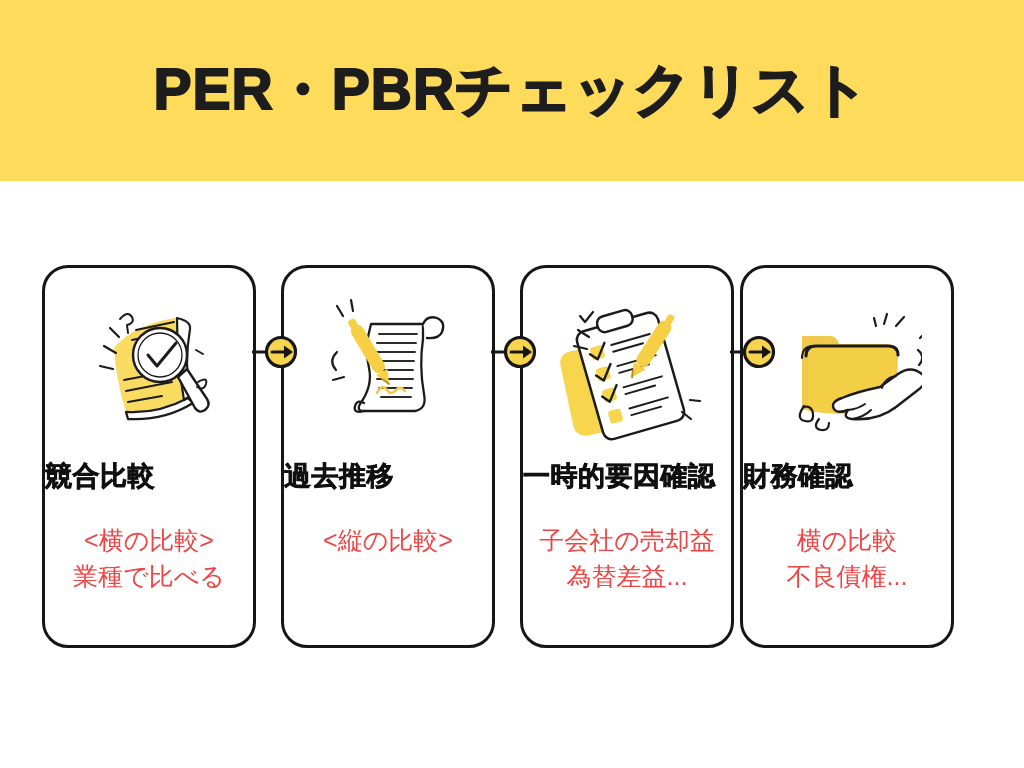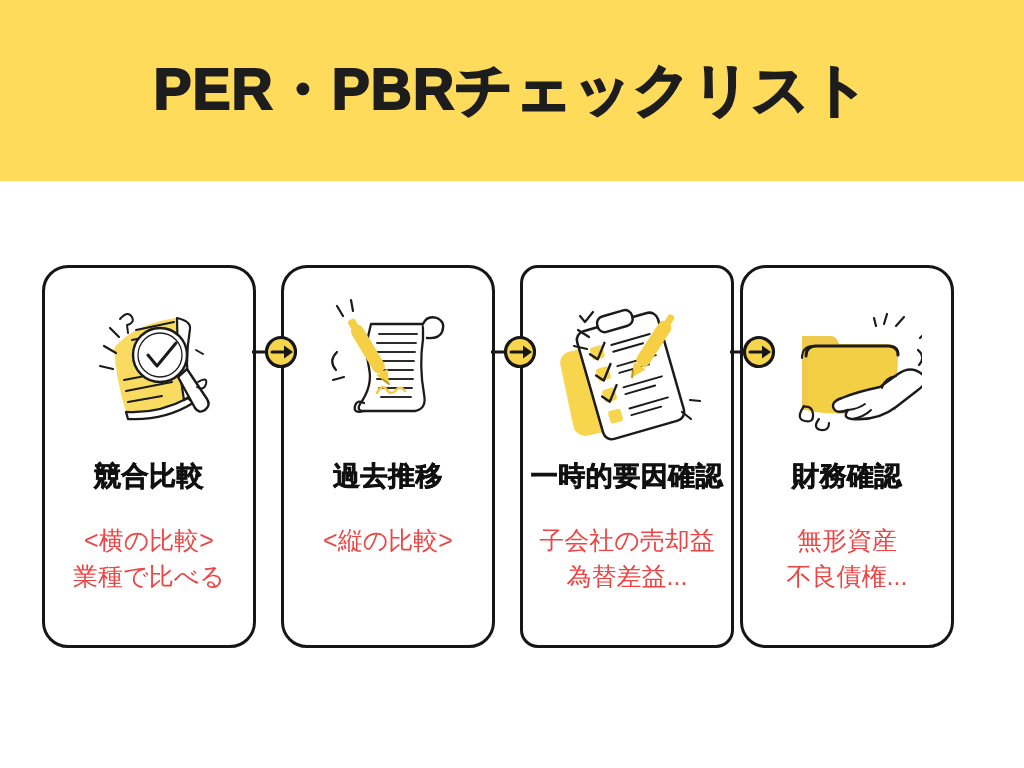--- a/index.html
+++ b/index.html
@@ -24,29 +24,29 @@
   .card {
     position:absolute; top:265px; width:214px; height:383px;
     box-sizing:border-box;
     background:#ffffff;
     border:3px solid #161616;
     border-radius:26px;
     z-index:1;
   }
   .card-1 { left:42px; }
   .card-2 { left:281px;padding-left:32px; }
-  .card-3 { left:520px;border-radius:18px; }
+  .card-3 { left:520px; }
   .card-4 { left:740px; }
   .icon-wrap {
     position:absolute; top:20px; left:0; width:100%; height:162px;
     display:flex; align-items:center; justify-content:center;
   }
   .card-title {
     position:absolute; top:190px; left:0; width:100%;
-    text-align:center;
+    text-align:left;
     font-size:27px; font-weight:800; color:#101010;
     -webkit-text-stroke:0.7px #101010;
     letter-spacing:0.5px;
     white-space:nowrap;
   }
   .card-body {
     position:absolute; top:254px; left:0; width:100%;
     text-align:center;
     font-size:25px; color:#ef4444;
     line-height:1.44;
@@ -168,21 +168,21 @@
         <path d="M152,82 Q140,70 126,80 L108,93 Q84,98 70,104 Q58,108 62,115 Q65,120 76,116 Q70,124 80,125 Q106,127 124,113 L146,96 Q156,89 152,82 Z" fill="#ffffff" stroke="#1b1b1b" stroke-width="2.4"></path>
         <path d="M76,116 q10,-1 17,-6 M80,125 q12,-2 19,-9 M124,82 q-12,2 -14,12" fill="none" stroke="#1b1b1b" stroke-width="2"></path>
         <path d="M32,112 q-9,13 1,15 q9,2 8,-7 q-1,-9 -10,-7 m16,12 q-7,9 2,11 q8,1 8,-7" fill="none" stroke="#1b1b1b" stroke-width="2.2"></path>
         <path d="M112,30 l3,-10 M124,32 l8,-9 M104,32 l-2,-8" fill="none" stroke="#1b1b1b" stroke-width="2.2"></path>
         <path d="M146,56 q8,7 1,15 M152,78 l10,-3 M148,44 l8,-8" fill="none" stroke="#1b1b1b" stroke-width="2.2"></path>
       </g>
     </svg>
   </div>
   <div class="card-title">財務確認</div>
   <div class="card-body">
-    <div>無形資産</div>
+    <div>横の比較</div>
     <div>不良債権...</div>
   </div>
 </div>
 
 <div class="connector connector-1">
   <svg width="70" height="44" viewBox="0 0 70 44">
     <line x1="0" y1="22" x2="26" y2="22" stroke="#161616" stroke-width="3"></line>
     <circle cx="29" cy="22" r="14.5" fill="#F6D44B" stroke="#161616" stroke-width="3.2"></circle>
     <line x1="20" y1="22" x2="33" y2="22" stroke="#161616" stroke-width="3" stroke-linecap="round"></line>
     <path d="M32,15.5 L41,22 L32,28.5 Z" fill="#161616"></path>

